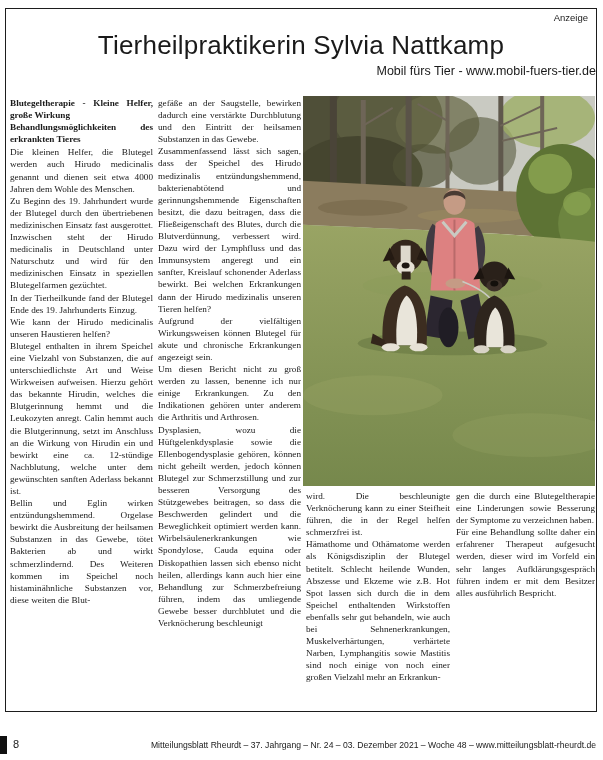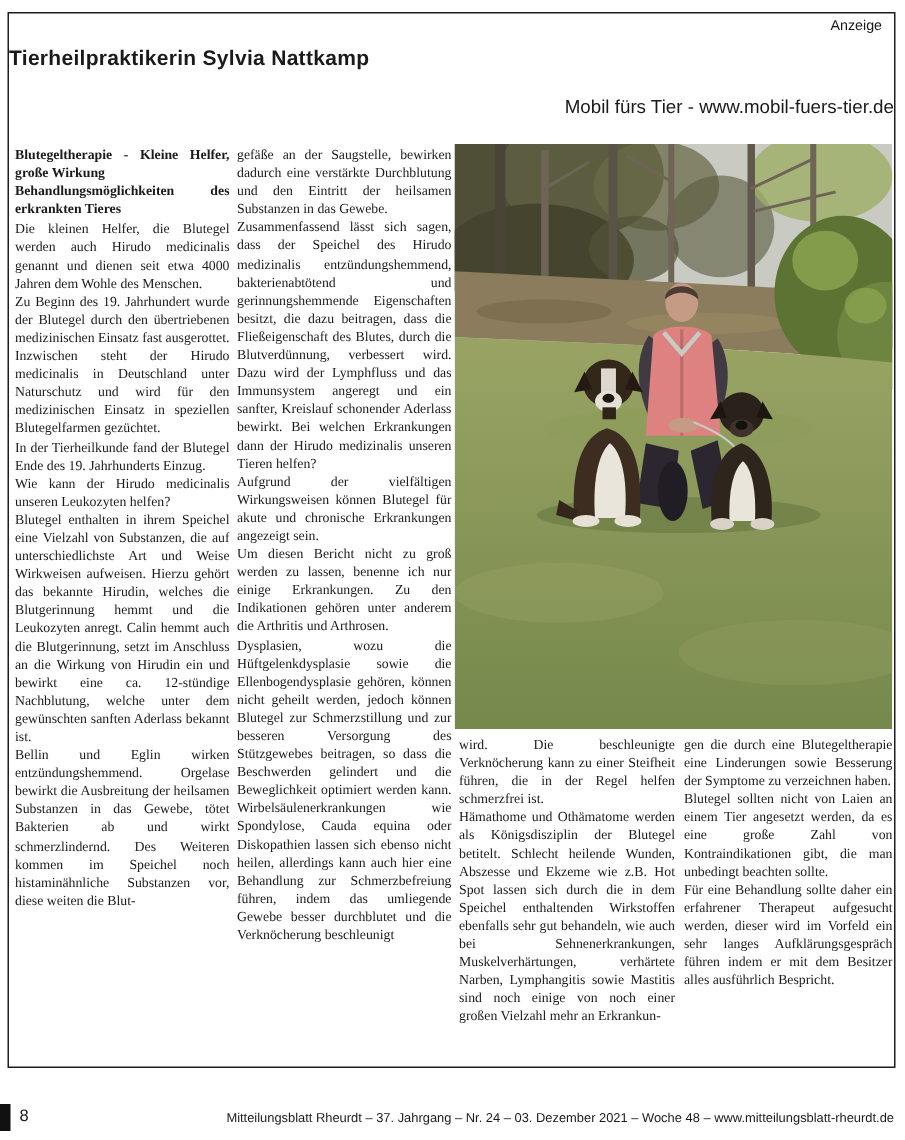--- a/index.html
+++ b/index.html
@@ -15,22 +15,22 @@
     font-family:"Liberation Sans",sans-serif;color:var(--text);
     -webkit-font-smoothing:antialiased;
   }
   .article-box{
     position:absolute;left:5px;top:8px;width:592px;height:704px;
     border:1.5px solid var(--border);box-sizing:border-box;background:var(--paper);
     overflow:hidden;
   }
   .anzeige{position:absolute;top:3px;right:8px;font-size:9.5px;}
   .title{
-    position:absolute;top:21px;left:0;width:100%;text-align:left;
-    font-size:14px;font-weight:bold;letter-spacing:.2px;
+    position:absolute;top:21px;left:0;width:100%;text-align:center;
+    font-size:26px;font-weight:normal;letter-spacing:.2px;
   }
   .subtitle{position:absolute;top:55px;left:0;width:100%;text-align:right;font-size:12.5px;}
   .col{
     position:absolute;width:143px;font-size:9.2px;line-height:12.1px;
     text-align:justify;hyphens:auto;-webkit-hyphens:auto;overflow:hidden;font-family:Liberation Serif, serif;
   }
   .col p{margin:0;}
   .heading{font-weight:bold;margin-bottom:1px;}
   .col1{left:4px;top:88px;height:614px;}
   .col2{left:152px;top:88px;height:614px;}
@@ -55,21 +55,21 @@
   <div class="subtitle">Mobil fürs Tier - www.mobil-fuers-tier.de</div>
 
   <div class="col col1">
     <div class="heading">
       <div>Blutegeltherapie - Kleine Helfer, große Wirkung</div>
       <div>Behandlungsmöglichkeiten des erkrankten Tieres</div>
     </div>
     <p>Die kleinen Helfer, die Blutegel werden auch Hirudo medicinalis genannt und dienen seit etwa 4000 Jahren dem Wohle des Menschen.</p>
     <p>Zu Beginn des 19. Jahrhundert wurde der Blutegel durch den übertriebenen medizinischen Einsatz fast ausgerottet. Inzwischen steht der Hirudo medicinalis in Deutschland unter Naturschutz und wird für den medizinischen Einsatz in speziellen Blutegelfarmen gezüchtet.</p>
     <p>In der Tierheilkunde fand der Blutegel Ende des 19. Jahrhunderts Einzug.</p>
-    <p>Wie kann der Hirudo medicinalis unseren Leukozyten helfen?</p>
+    <p>Wie kann der Hirudo medicinalis unseren Haustieren helfen?</p>
     <p>Blutegel enthalten in ihrem Speichel eine Vielzahl von Substanzen, die auf unterschiedlichste Art und Weise Wirkweisen aufweisen. Hierzu gehört das bekannte Hirudin, welches die Blutgerinnung hemmt und die Leukozyten anregt. Calin hemmt auch die Blutgerinnung, setzt im Anschluss an die Wirkung von Hirudin ein und bewirkt eine ca. 12-stündige Nachblutung, welche unter dem gewünschten sanften Aderlass bekannt ist.</p>
     <p>Bellin und Eglin wirken entzündungshemmend. Orgelase bewirkt die Ausbreitung der heilsamen Substanzen in das Gewebe, tötet Bakterien ab und wirkt schmerzlindernd. Des Weiteren kommen im Speichel noch histaminähnliche Substanzen vor, diese weiten die Blut-</p>
   </div>
 
   <div class="col col2">
     <p>gefäße an der Saugstelle, bewirken dadurch eine verstärkte Durchblutung und den Eintritt der heilsamen Substanzen in das Gewebe.</p>
     <p>Zusammenfassend lässt sich sagen, dass der Speichel des Hirudo medizinalis entzündungshemmend, bakterienabtötend und gerinnungshemmende Eigenschaften besitzt, die dazu beitragen, dass die Fließeigenschaft des Blutes, durch die Blutverdünnung, verbessert wird. Dazu wird der Lymphfluss und das Immunsystem angeregt und ein sanfter, Kreislauf schonender Aderlass bewirkt. Bei welchen Erkrankungen dann der Hirudo medizinalis unseren Tieren helfen?</p>
     <p>Aufgrund der vielfältigen Wirkungsweisen können Blutegel für akute und chronische Erkrankungen angezeigt sein.</p>
     <p>Um diesen Bericht nicht zu groß werden zu lassen, benenne ich nur einige Erkrankungen. Zu den Indikationen gehören unter anderem die Arthritis und Arthrosen.</p>
     <p>Dysplasien, wozu die Hüftgelenkdysplasie sowie die Ellenbogendysplasie gehören, können nicht geheilt werden, jedoch können Blutegel zur Schmerzstillung und zur besseren Versorgung des Stützgewebes beitragen, so dass die Beschwerden gelindert und die Beweglichkeit optimiert werden kann. Wirbelsäulenerkrankungen wie Spondylose, Cauda equina oder Diskopathien lassen sich ebenso nicht heilen, allerdings kann auch hier eine Behandlung zur Schmerzbefreiung führen, indem das umliegende Gewebe besser durchblutet und die Verknöcherung beschleunigt</p>
@@ -162,21 +162,20 @@
     </svg>
   </div>
 
   <div class="col col3">
     <p>wird. Die beschleunigte Verknöcherung kann zu einer Steifheit führen, die in der Regel helfen schmerzfrei ist.</p>
     <p>Hämathome und Othämatome werden als Königsdisziplin der Blutegel betitelt. Schlecht heilende Wunden, Abszesse und Ekzeme wie z.B. Hot Spot lassen sich durch die in dem Speichel enthaltenden Wirkstoffen ebenfalls sehr gut behandeln, wie auch bei Sehnenerkrankungen, Muskelverhärtungen, verhärtete Narben, Lymphangitis sowie Mastitis sind noch einige von noch einer großen Vielzahl mehr an Erkrankun-</p>
   </div>
 
   <div class="col col4">
     <p>gen die durch eine Blutegeltherapie eine Linderungen sowie Besserung der Symptome zu verzeichnen haben.</p>
-    <p>Blutegel sollten nicht von Laien an einem Tier angesetzt werden, da es eine große Zahl von Kontraindikationen gibt, die man unbedingt beachten sollte.</p>
     <p>Für eine Behandlung sollte daher ein erfahrener Therapeut aufgesucht werden, dieser wird im Vorfeld ein sehr langes Aufklärungsgespräch führen indem er mit dem Besitzer alles ausführlich Bespricht.</p>
   </div>
 
 </div>
 
 <div class="footer-bar"></div>
 <div class="footer-pagenum">8</div>
 <div class="footer-issue">Mitteilungsblatt Rheurdt – 37. Jahrgang – Nr. 24 – 03. Dezember 2021 – Woche 48 – www.mitteilungsblatt-rheurdt.de</div>
 
 </body></html>

